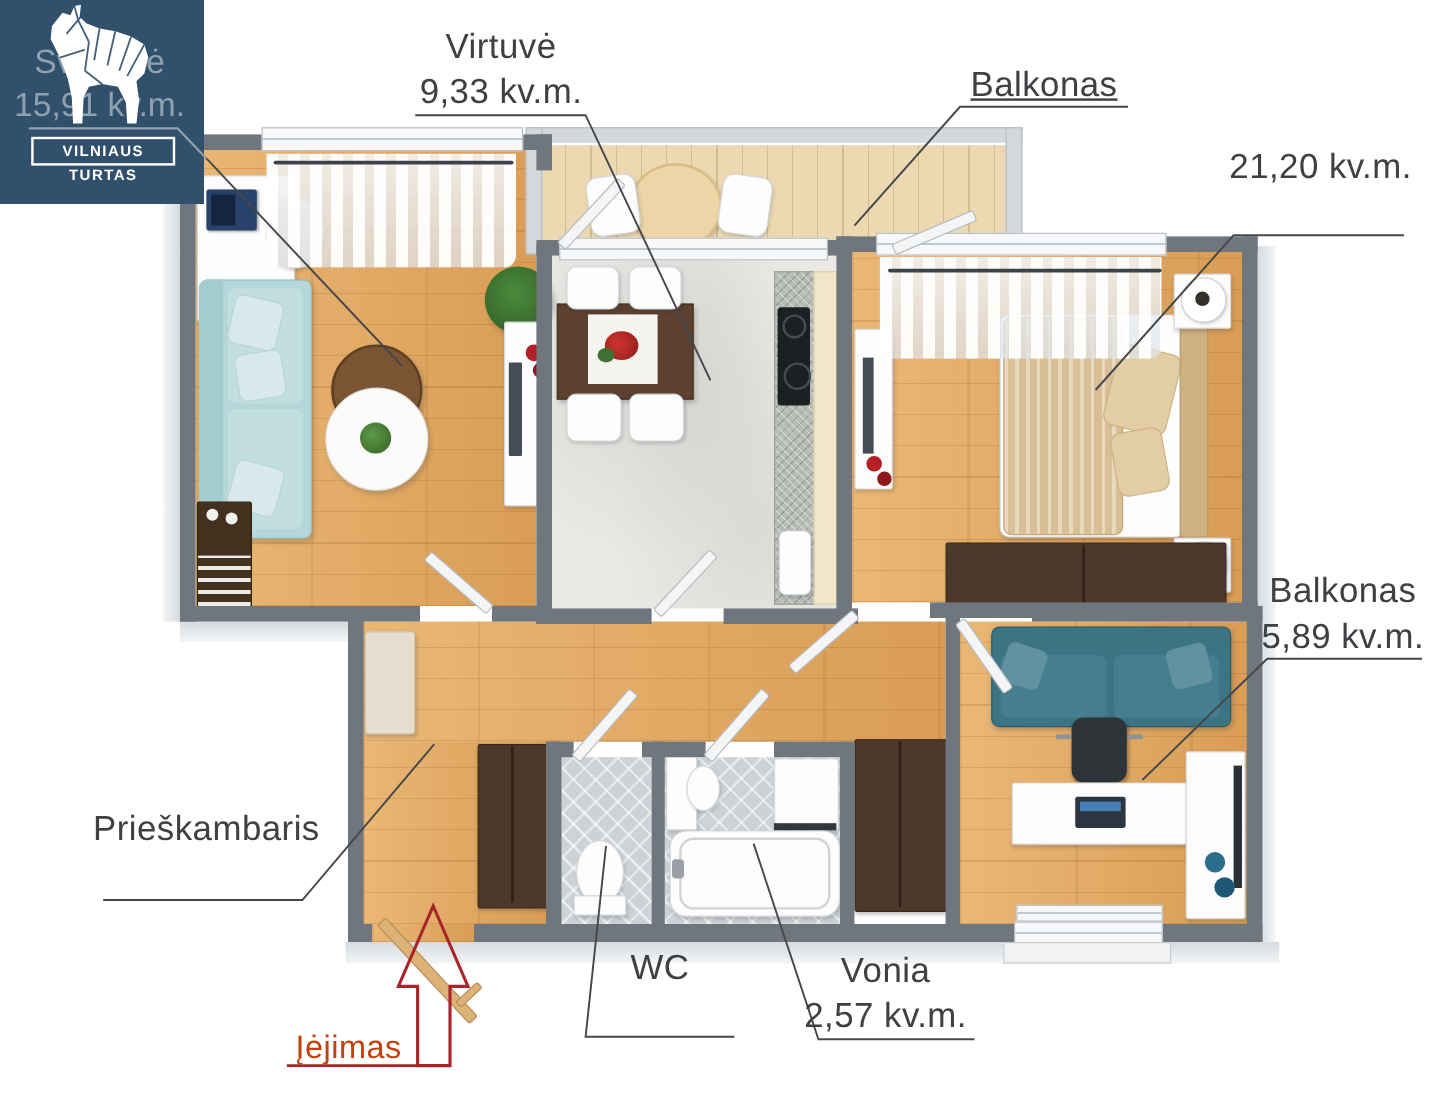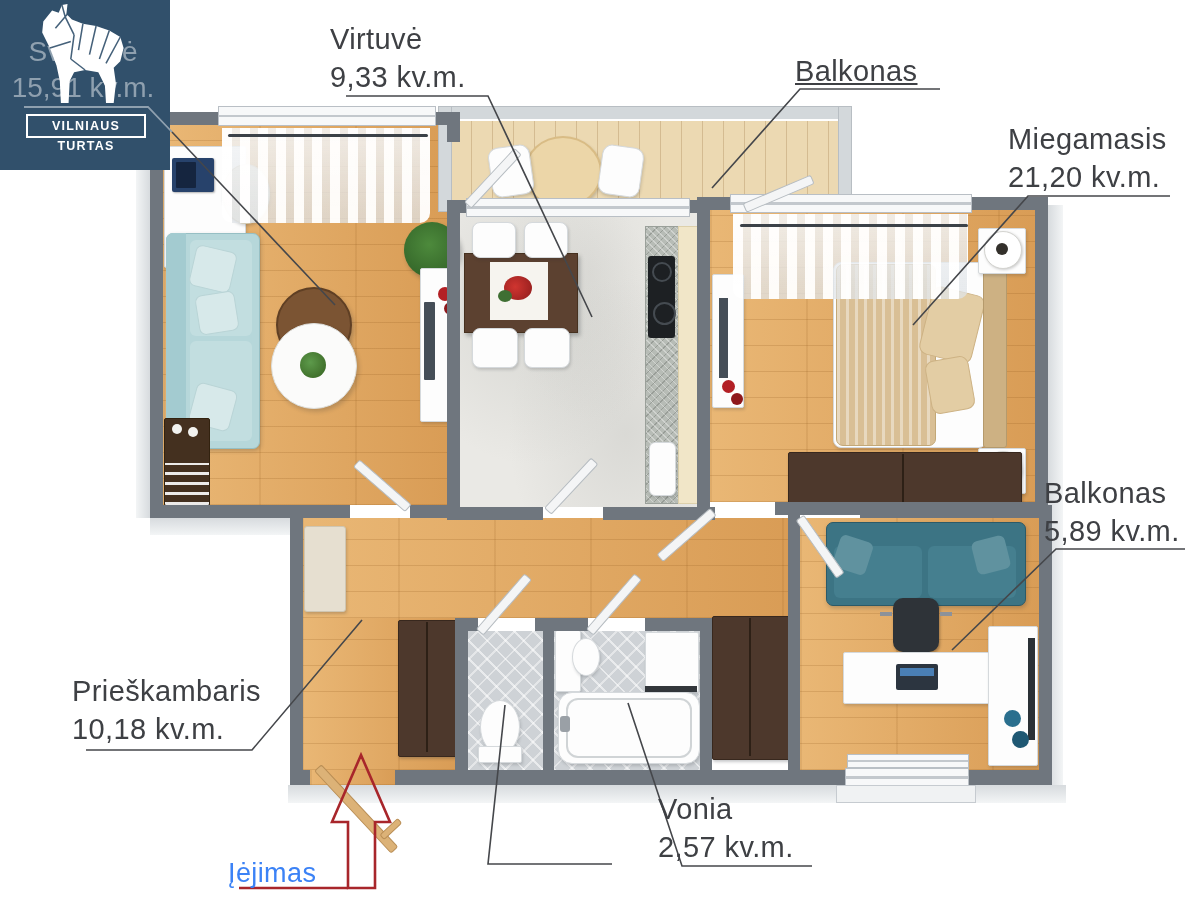--- a/index.html
+++ b/index.html
@@ -27,21 +27,21 @@
   .darkf{position:absolute;background:#4d382c;border:1px solid #38281e;border-radius:2px;
         box-shadow:1px 2px 3px rgba(40,45,50,.25);}
   .winstrip{position:absolute;background:
      linear-gradient(180deg, rgba(0,0,0,0) 44%, #c3c8cd 44% 56%, rgba(0,0,0,0) 56%),#f7f8f9;
      border:1px solid #b9bfc5;}
   .curtain{position:absolute;background:
      linear-gradient(180deg, rgba(255,255,255,.55), rgba(255,255,255,0) 90%),
      repeating-linear-gradient(90deg, rgba(255,255,255,.96) 0 10px, rgba(224,228,232,.75) 10px 18px);
      border-radius:0 0 10px 10px;}
   .rod{position:absolute;height:3px;background:#3c4248;border-radius:2px;}
-  .label{position:absolute;text-align:left;font-size:29px;font-weight:300;color:#3e4044;
+  .label{position:absolute;text-align:center;font-size:29px;font-weight:300;color:#3e4044;
          line-height:1.32;letter-spacing:.4px;}
   .circle{border-radius:50%;}
   #logo{position:absolute;left:0;top:0;width:170px;height:170px;background:#31506b;z-index:40;}
   #svet-label{position:absolute;left:4px;top:34px;width:158px;text-align:center;font-size:28px;
          font-weight:300;color:#8fa0af;line-height:1.3;z-index:41;}
   #brandbox{position:absolute;left:26px;top:114px;width:116px;height:20px;border:2px solid #fff;
          color:#fff;font-size:12.5px;font-weight:bold;letter-spacing:1.2px;text-align:center;
          line-height:20px;z-index:43;}
   #lines{position:absolute;left:0;top:0;z-index:50;pointer-events:none;}
   .lbl-layer{z-index:55;}
@@ -261,34 +261,33 @@
   </svg>
 
   <div class="label lbl-layer" style="left:330px;top:20px;width:175px;">
     <div>Virtuvė</div>
     <div>9,33 kv.m.</div>
   </div>
   <div class="label lbl-layer" style="left:795px;top:52px;width:150px;text-decoration:underline;">
     <div>Balkonas</div>
   </div>
   <div class="label lbl-layer" style="left:1008px;top:120px;width:185px;">
-    <div>Miegamasis</div>
     <div>21,20 kv.m.</div>
   </div>
   <div class="label lbl-layer" style="left:1044px;top:474px;width:150px;">
     <div>Balkonas</div>
     <div>5,89 kv.m.</div>
   </div>
   <div class="label lbl-layer" style="left:72px;top:672px;width:200px;">
     <div>Prieškambaris</div>
-    <div>10,18 kv.m.</div>
   </div>
   <div class="label lbl-layer" style="left:485px;top:788px;width:130px;">
+    <div>WC</div>
   </div>
   <div class="label lbl-layer" style="left:658px;top:790px;width:160px;">
     <div>Vonia</div>
     <div>2,57 kv.m.</div>
   </div>
-  <div class="label lbl-layer" style="left:228px;top:856px;width:125px;font-size:27px;color:#3b82f6;">
+  <div class="label lbl-layer" style="left:228px;top:856px;width:125px;font-size:27px;color:#c2410c;">
     <div>Įėjimas</div>
   </div>
 
 </div>
 
 </body></html>

